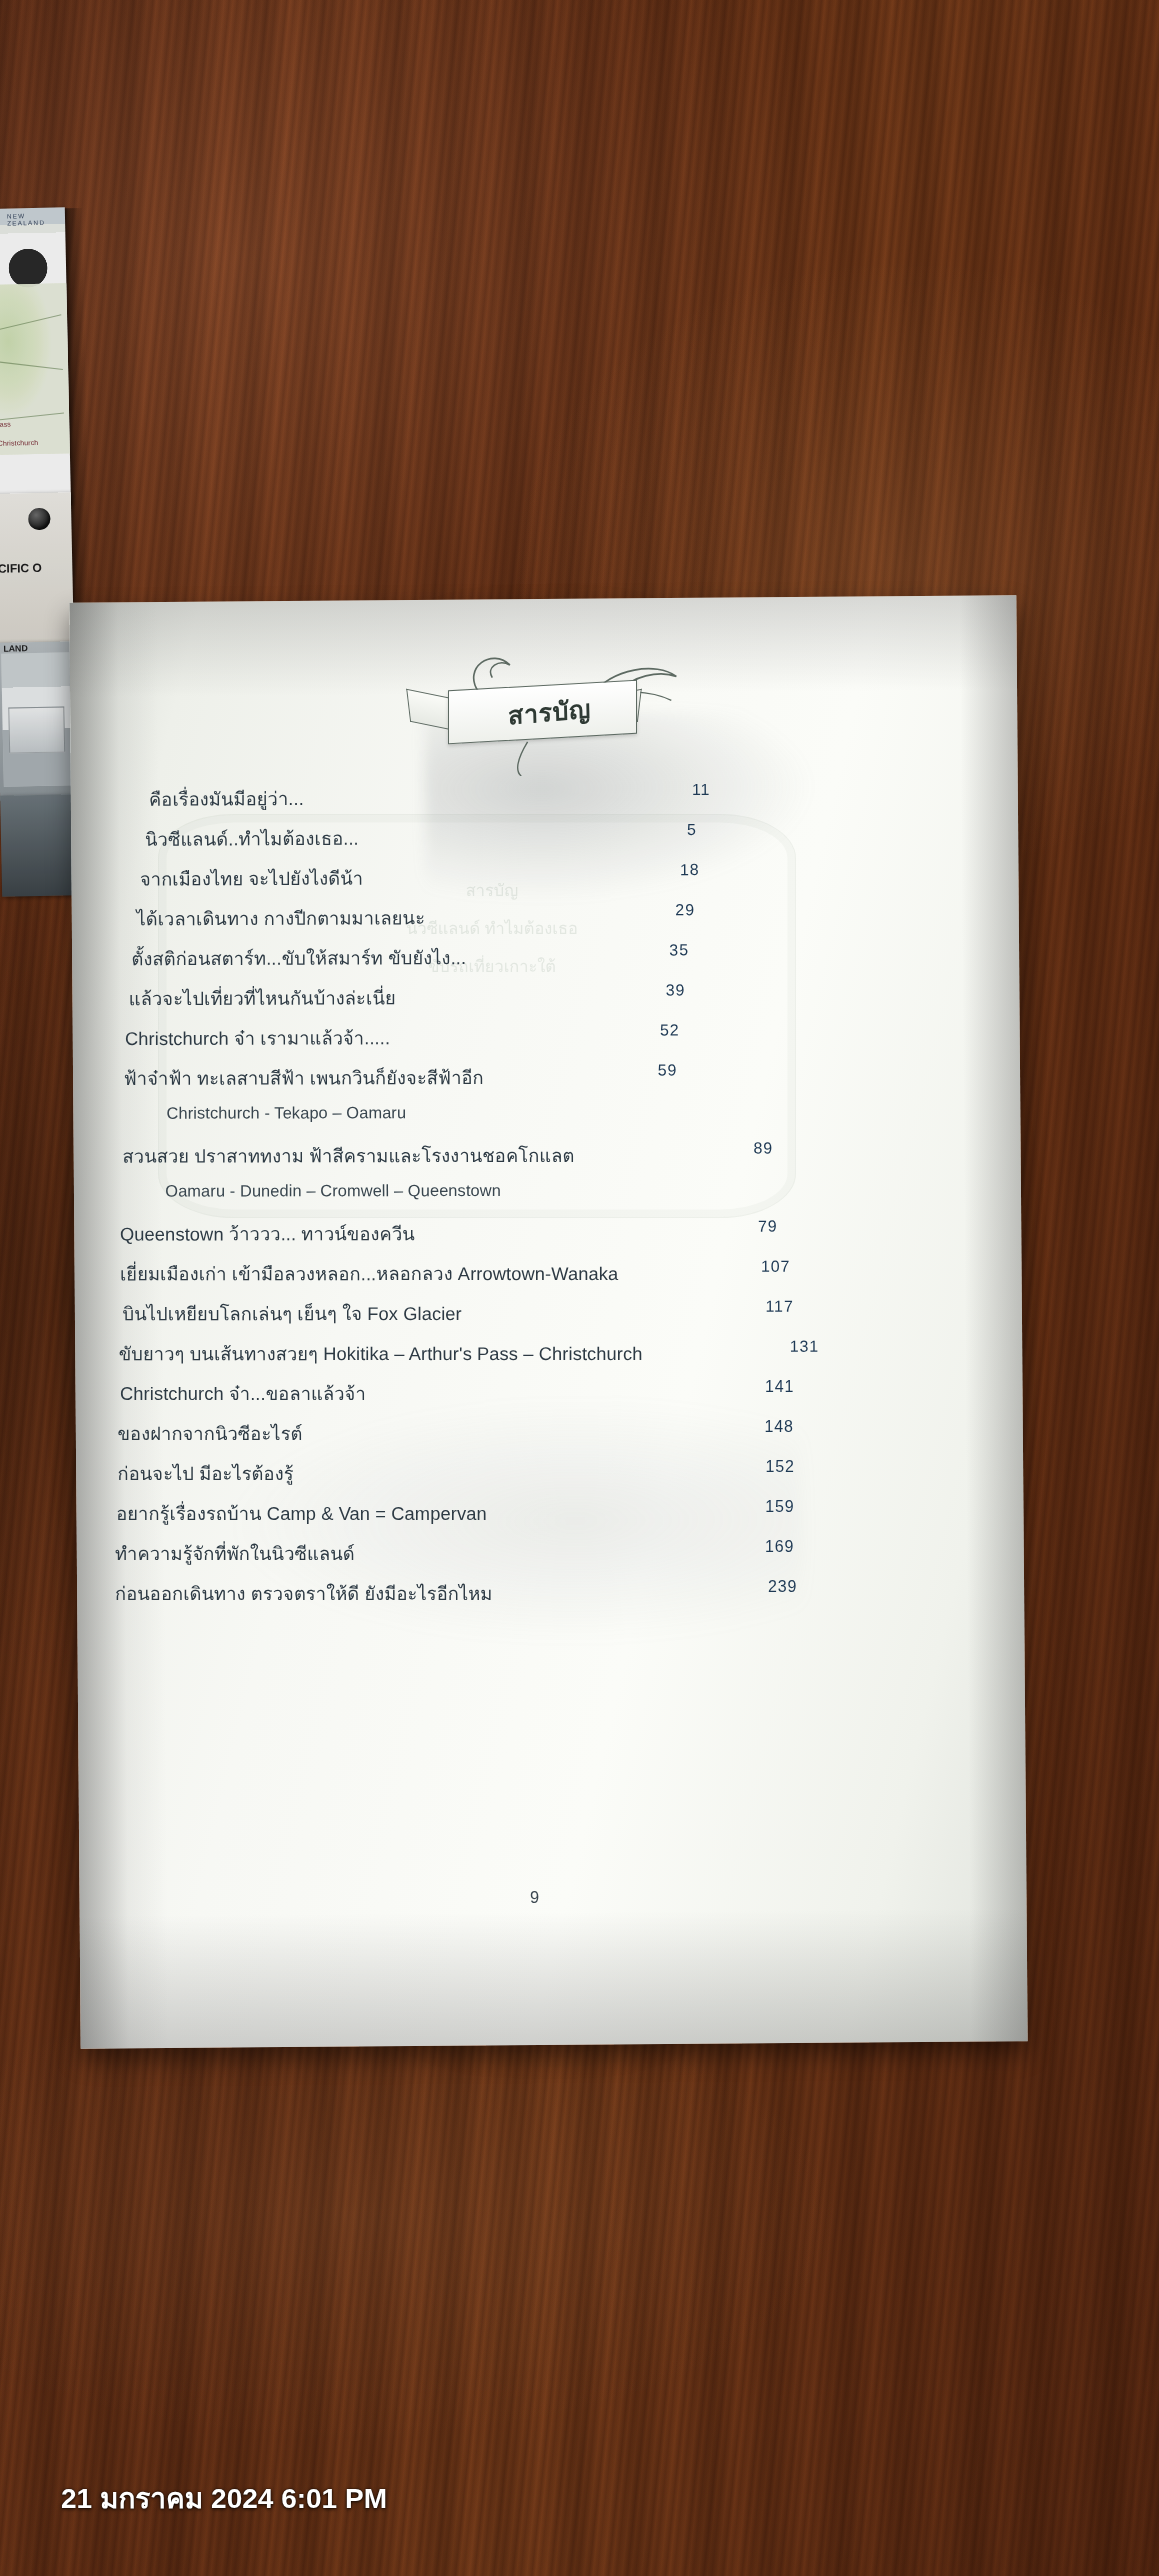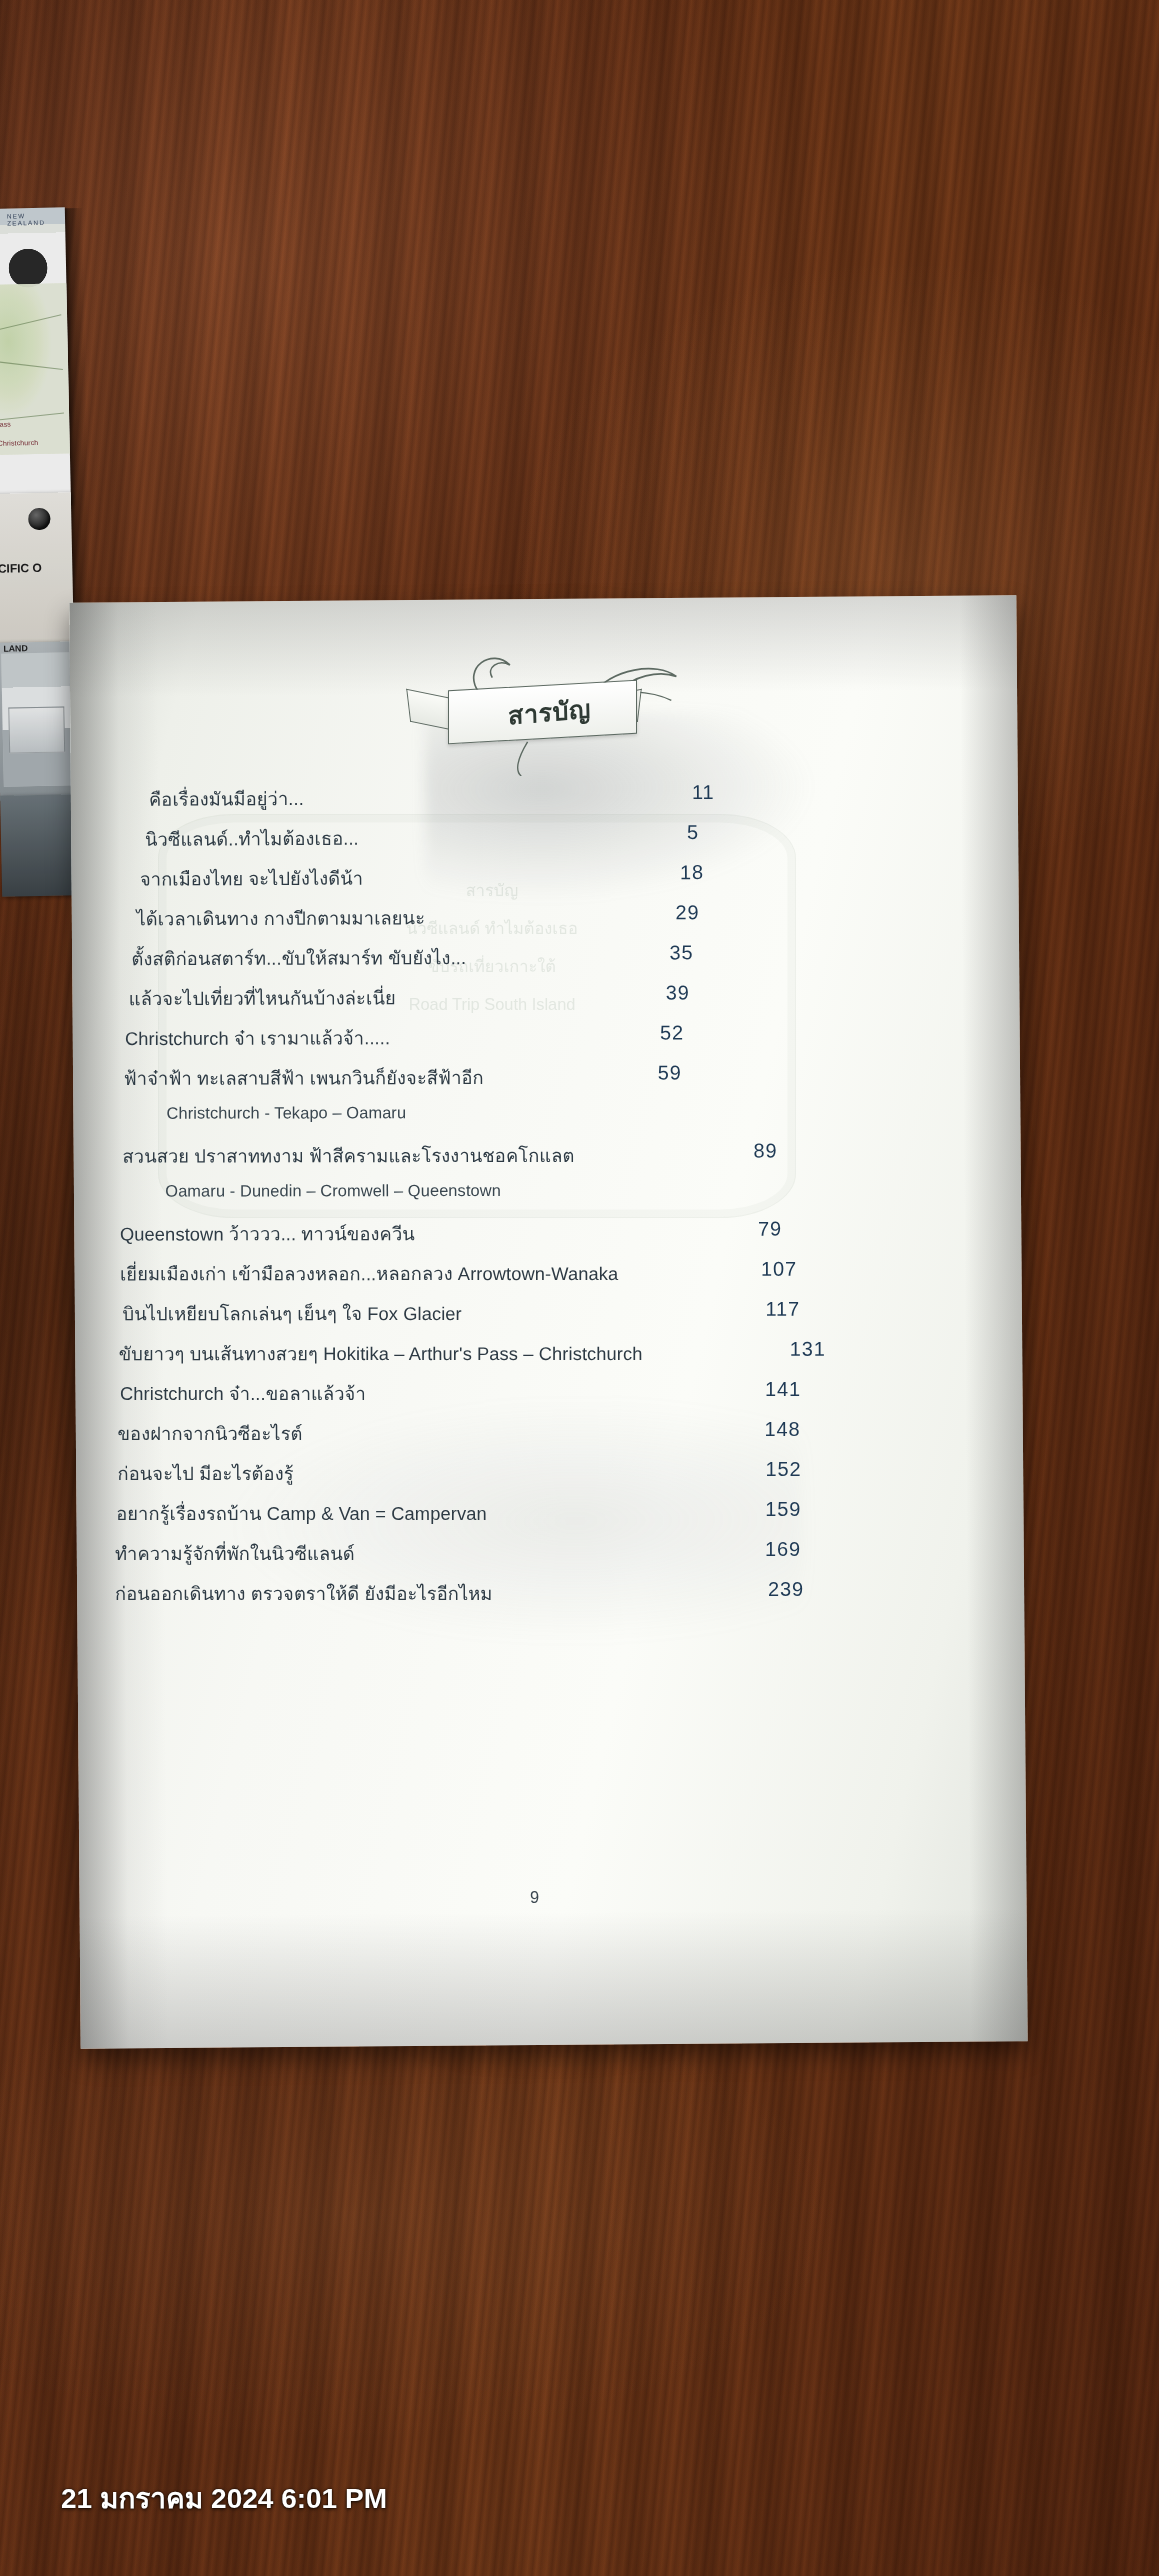--- a/index.html
+++ b/index.html
@@ -252,21 +252,21 @@
     position: absolute; left: 0; top: 0;
     font-family: "Liberation Sans", sans-serif;
     font-size: 18.3px;
     color: #2d3a44;
     white-space: nowrap;
     letter-spacing: 0.1px;
   }
   .toc-row .p {
     position: absolute; top: -1.3px;
     font-family: "Liberation Sans", sans-serif;
-    font-size: 20px;
+    font-size: 16px;
     color: #1f3a55;
     letter-spacing: 0.9px;
   }
   
   .toc-row.sub { height: 38px; }
   .toc-row.sub .t {
     left: 39px;
     font-size: 16.4px;
     color: #39464f;
   }
@@ -360,21 +360,20 @@
     <div class="bottom-shade"></div>
     <div class="blotch"></div>
     <div class="blotch2"></div>
   </div>
 
   <div id="watermark"></div>
   <div id="watermark-text">
     <div>สารบัญ</div>
     <div>นิวซีแลนด์ ทำไมต้องเธอ</div>
     <div>ขับรถเที่ยวเกาะใต้</div>
-    <div>Road Trip South Island</div>
   </div>
 
   <div id="heading">
     <svg class="swirl" viewBox="0 0 460 230">
       <path d="M118 96 C 92 58, 140 26, 168 54 C 150 44, 130 58, 140 74" fill="none" stroke="#5d6a62" stroke-width="2.6"></path>
       <path d="M300 100 C 330 60, 400 48, 432 72 C 404 62, 360 72, 344 96" fill="none" stroke="#5d6a62" stroke-width="2.6"></path>
       <path d="M300 104 C 340 92, 392 94, 424 110" fill="none" stroke="#5d6a62" stroke-width="2.2"></path>
       <path d="M196 176 C 178 206, 176 222, 186 230" fill="none" stroke="#5d6a62" stroke-width="2.2"></path>
     </svg>
     <div class="ribbon-fold-l"></div>

